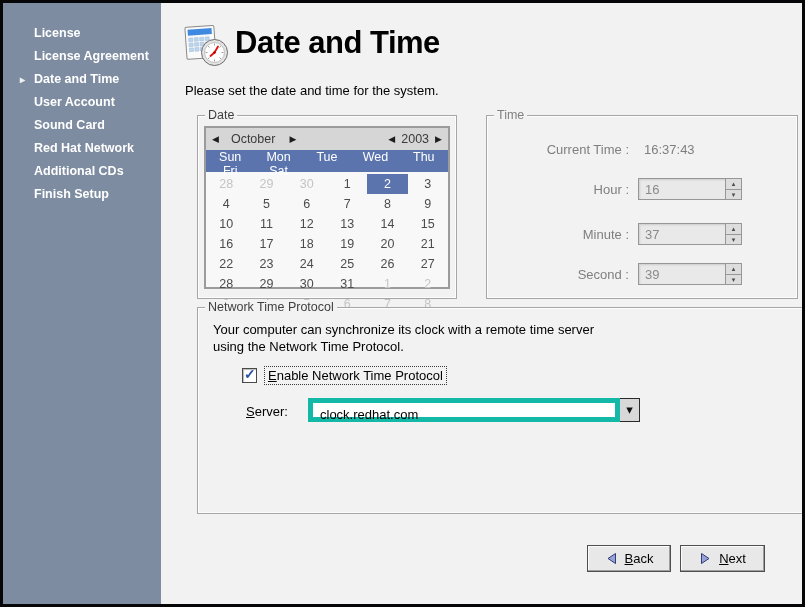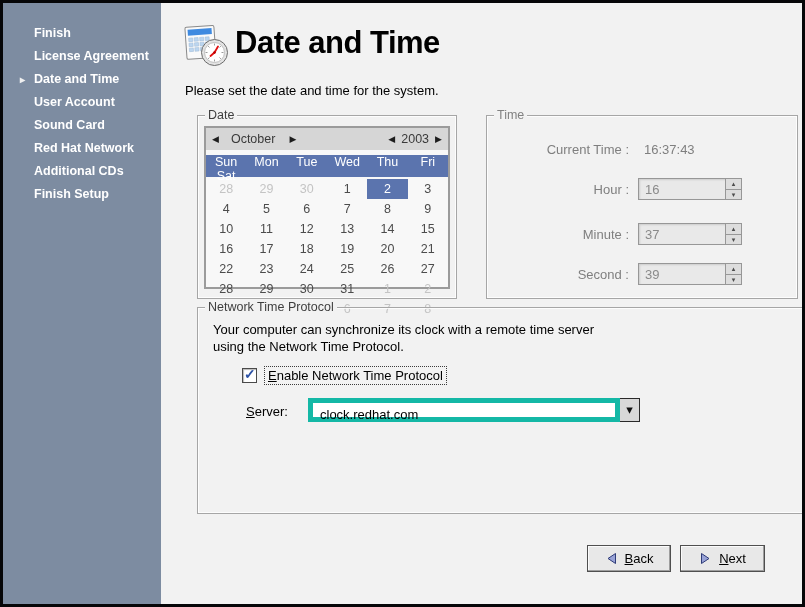--- a/index.html
+++ b/index.html
@@ -63,23 +63,23 @@
   .cal-nav {
     height:22px; background:#d6d6d6;
     display:flex; align-items:center;
     font-size:12.5px; color:#333;
   }
   .cal-nav .arrow { font-size:9px; color:#1d1d1d; padding:0 6px; cursor:default; }
   .cal-month { margin:0 8px 0 6px; color:#3a3a3a; }
   .cal-year  { color:#3a3a3a; }
   .cal-nav-spacer { flex:1; }
   .cal-weekdays {
-    height:22px; margin-top:5px;
+    height:22px; 
     background:#5b74ae;
-    display:grid; grid-template-columns:repeat(6,1fr);
+    display:grid; grid-template-columns:repeat(5,1fr);
     align-items:center; text-align:center;
     color:#fff; font-size:12.5px;
   }
   .cal-grid {
     display:grid; grid-template-columns:repeat(6,1fr);
     grid-auto-rows:20px; text-align:center;
     font-size:12.5px; color:#4c4c4c; margin-top:2px;
   }
   .cal-cell { line-height:20px; }
   .cal-cell.muted { color:#c4c4c4; }
@@ -149,21 +149,21 @@
   #back-btn { left:426px; width:84px; }
   #next-btn { left:519px; width:85px; }
 </style>
 </head>
 <body>
 
 <div class="window">
 
   <aside class="sidebar">
     <div id="sidebar-nav">
-        <div class="nav-item"><span>Finish</span></div>
+        <div class="nav-item"><span>License</span></div>
         <div class="nav-item"><span>License Agreement</span></div>
         <div class="nav-item"><span class="nav-arrow">▸</span><span>Date and Time</span></div>
         <div class="nav-item"><span>User Account</span></div>
         <div class="nav-item"><span>Sound Card</span></div>
         <div class="nav-item"><span>Red Hat Network</span></div>
         <div class="nav-item"><span>Additional CDs</span></div>
         <div class="nav-item"><span>Finish Setup</span></div>
       </div>
   </aside>
 

